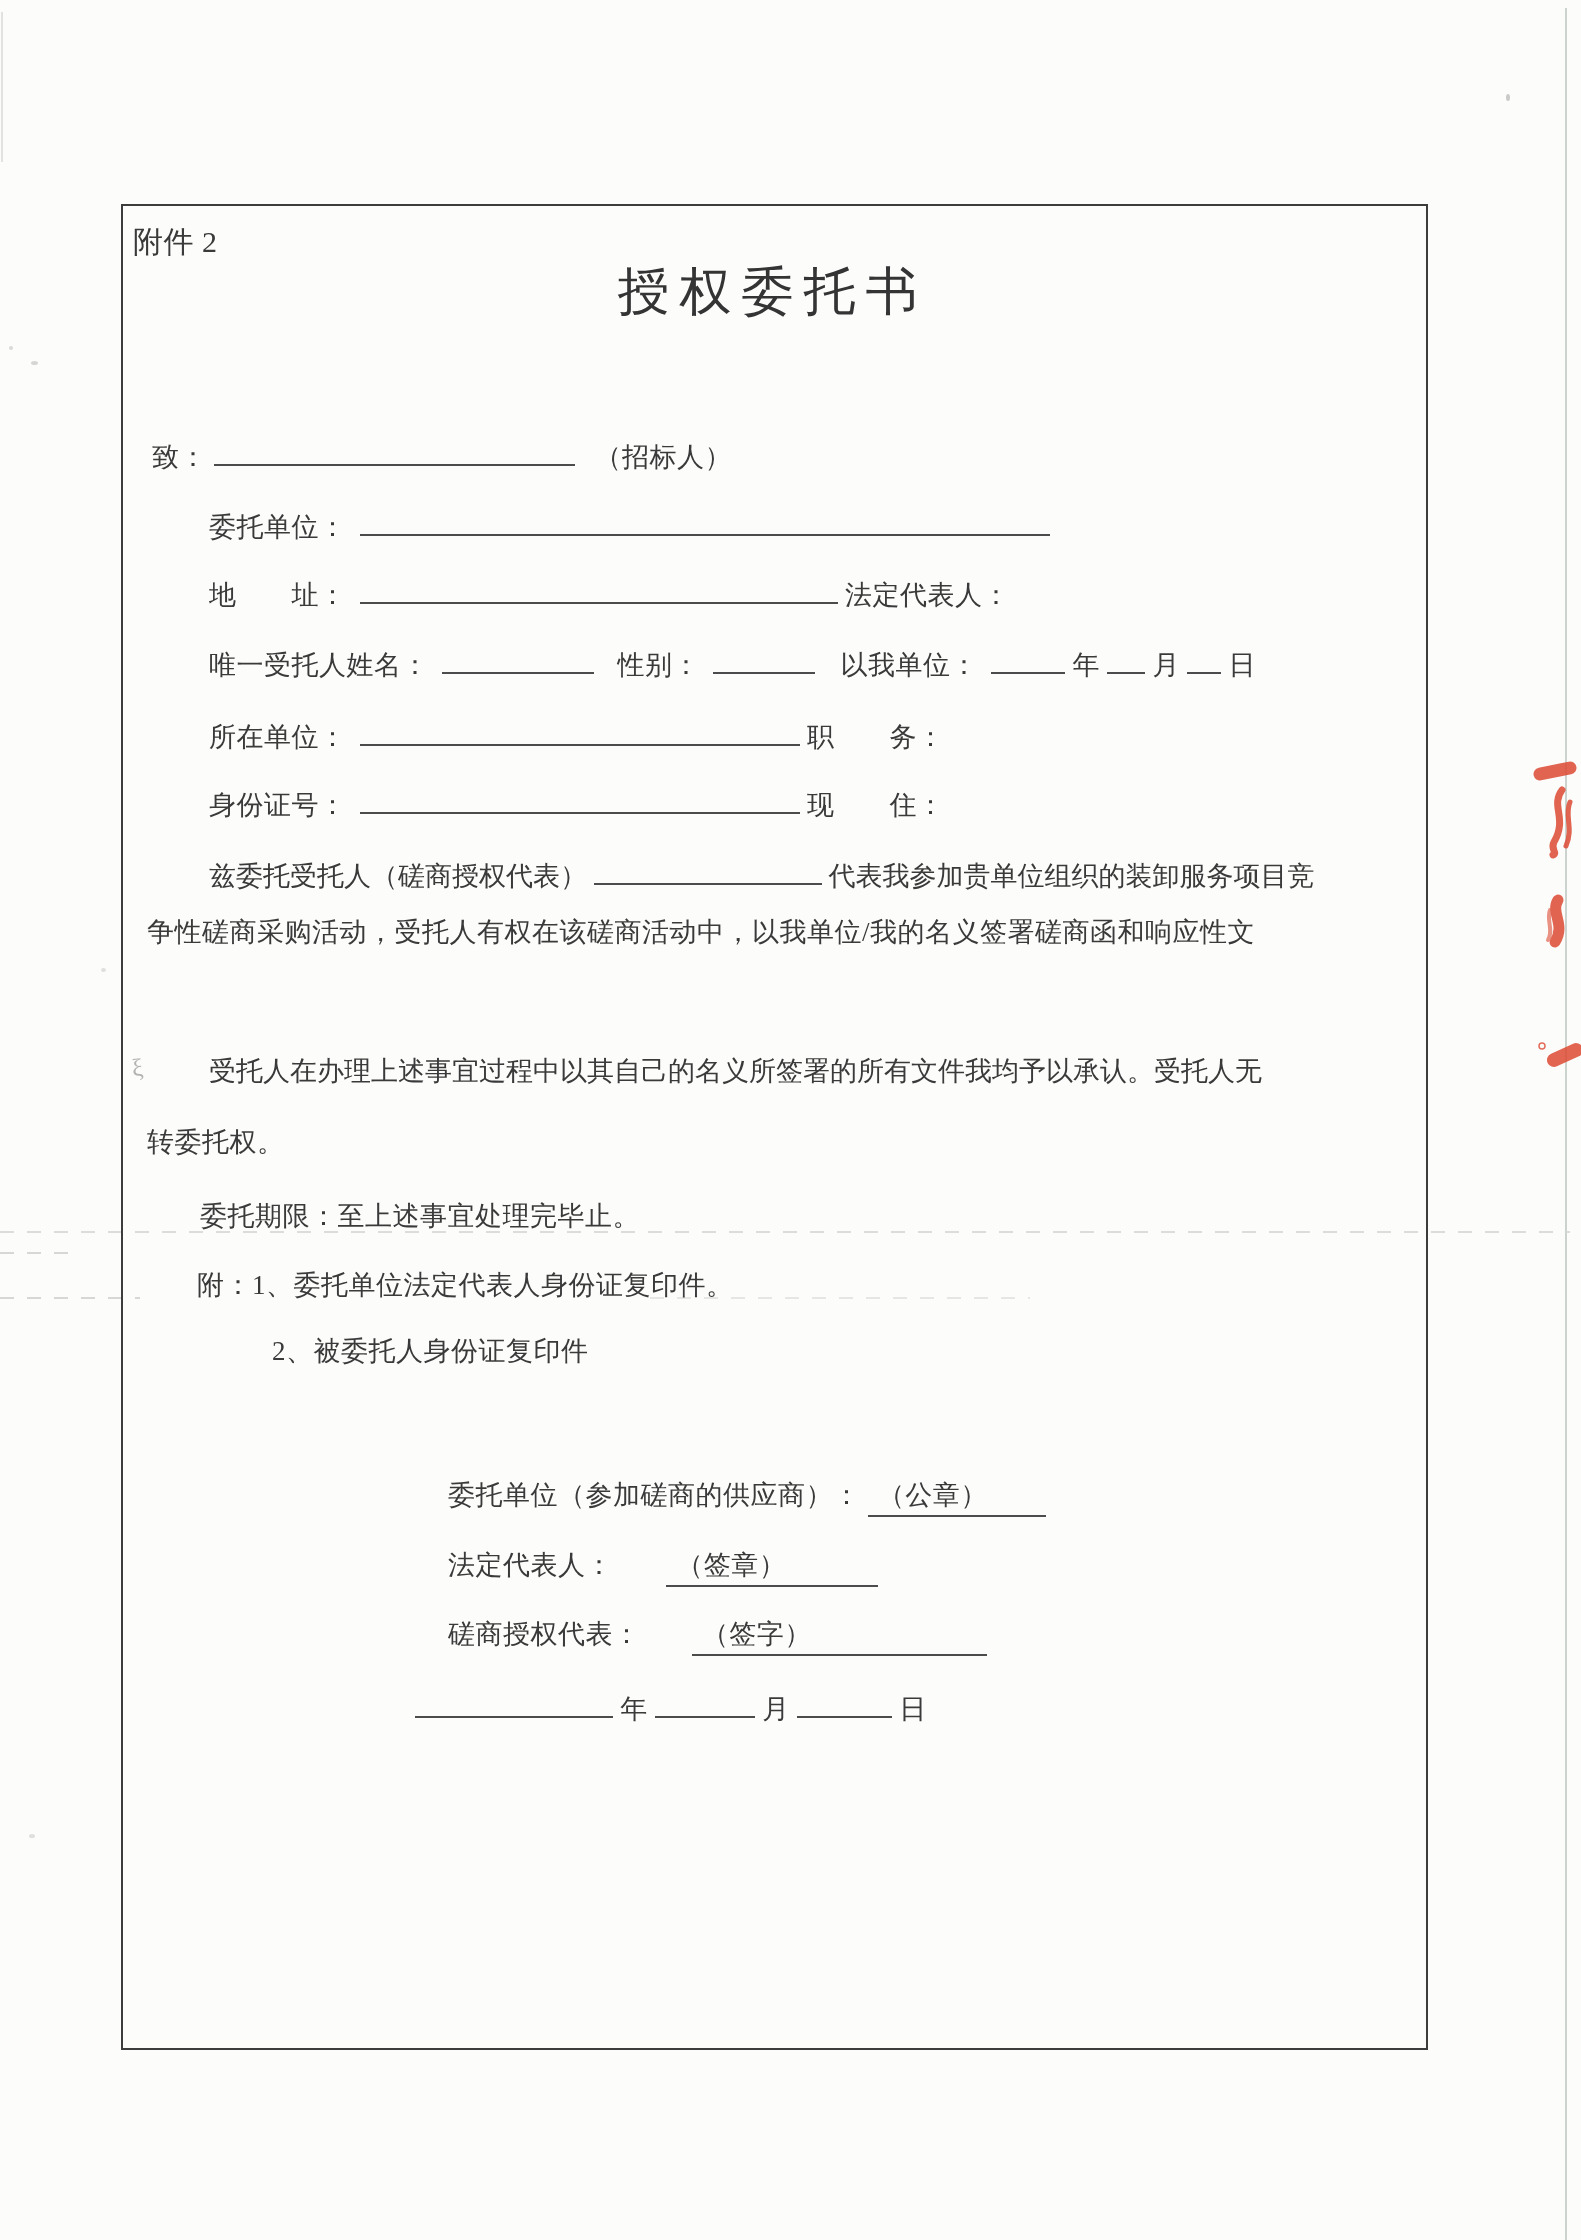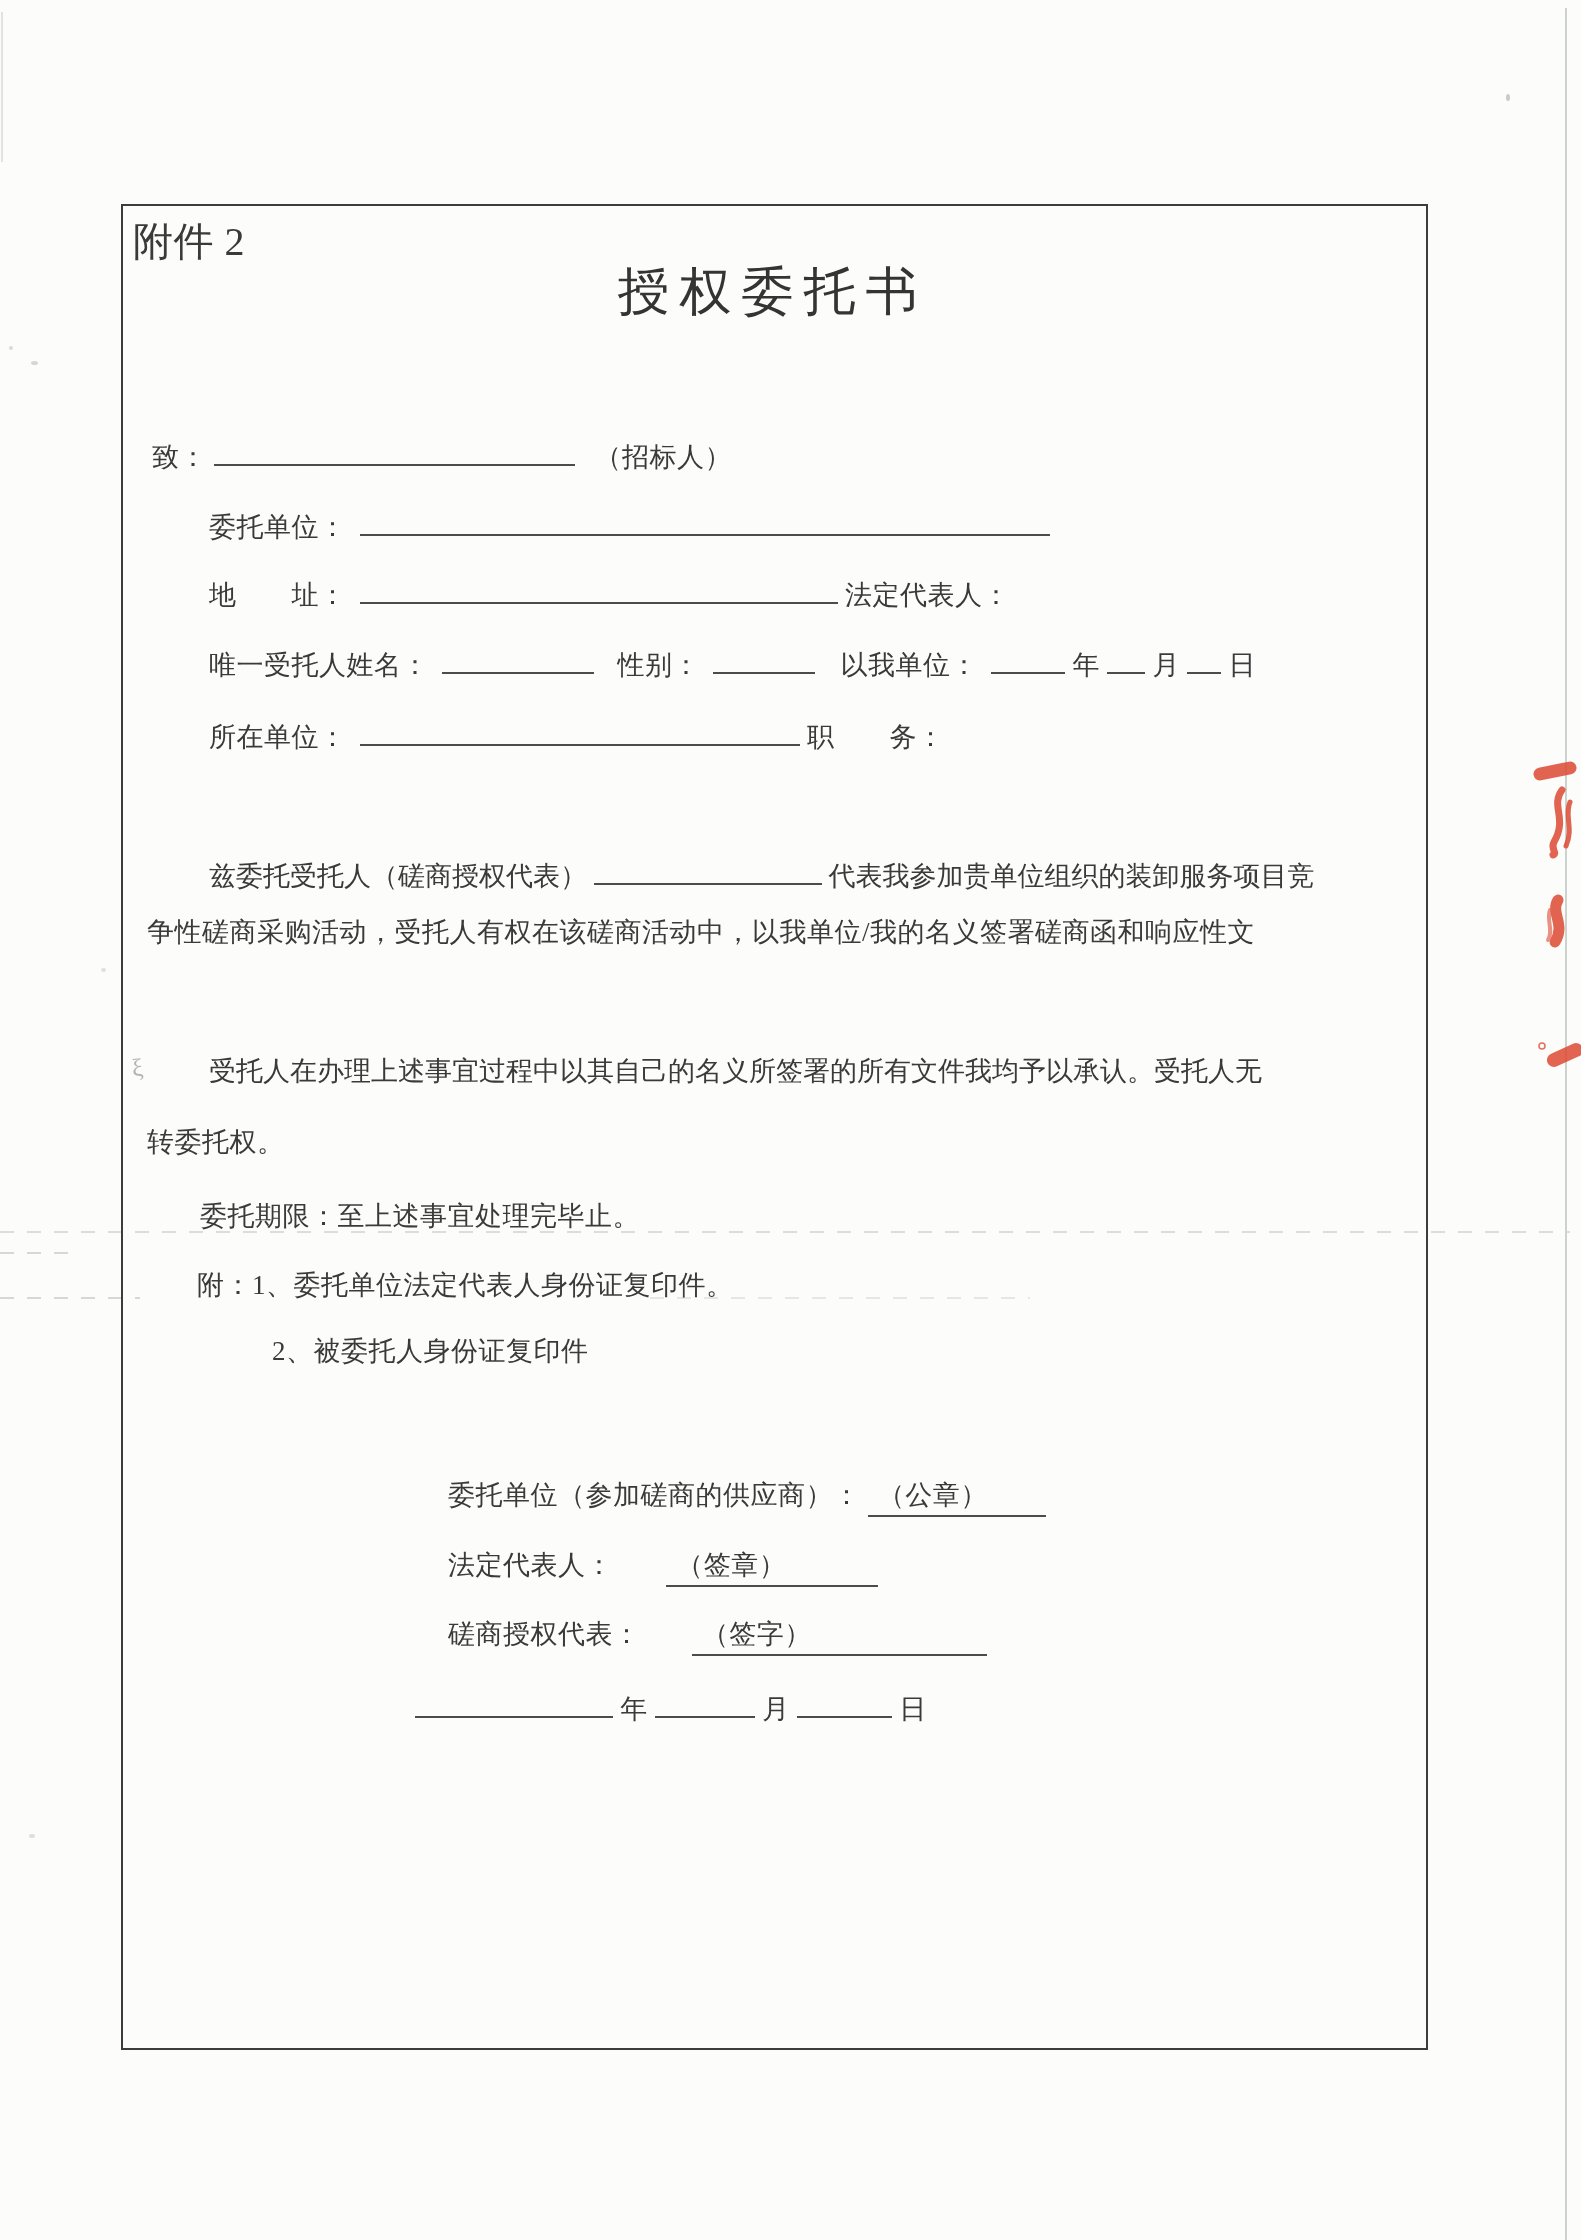--- a/index.html
+++ b/index.html
@@ -19,21 +19,21 @@
     background:transparent;
   }
   .ln{
     position:absolute;
     white-space:nowrap;
     font-size:27px;
     line-height:36px;
     color:#3a3a3a;
     letter-spacing:0.5px;
   }
-  .attach{font-size:40px;}
+  .attach{font-size:30px;}
   .title{
     position:absolute;
     left:121px;width:1303px;
     text-align:center;
     font-size:52px;
     line-height:60px;
     letter-spacing:10px;
     color:#343434;
   }
   .bl{
@@ -145,20 +145,25 @@
     <span class="bl" style="width:34px;"></span>
     <span>日</span>
   </div>
 
   <div class="ln" style="left:209px;top:710px;">
     <span>所在单位：</span>
     <span class="bl" style="width:440px;margin-left:6px;"></span>
     <span>职　　务：</span>
   </div>
 
+  <div class="ln" style="left:209px;top:778px;">
+    <span>身份证号：</span>
+    <span class="bl" style="width:440px;margin-left:6px;"></span>
+    <span>现　　住：</span>
+  </div>
 
   <div class="ln" style="left:209px;top:849px;letter-spacing:0;">
     <span>兹委托受托人（磋商授权代表）</span>
     <span class="bl" style="width:228px;"></span>
     <span>代表我参加贵单位组织的装卸服务项目竞</span>
   </div>
   <div class="ln" style="left:147px;top:914px;">争性磋商采购活动，受托人有权在该磋商活动中，以我单位/我的名义签署磋商函和响应性文</div>
 
   <div class="ln" style="left:209px;top:1053px;letter-spacing:0;">受托人在办理上述事宜过程中以其自己的名义所签署的所有文件我均予以承认。受托人无</div>
   <div class="ln" style="left:147px;top:1124px;">转委托权。</div>

